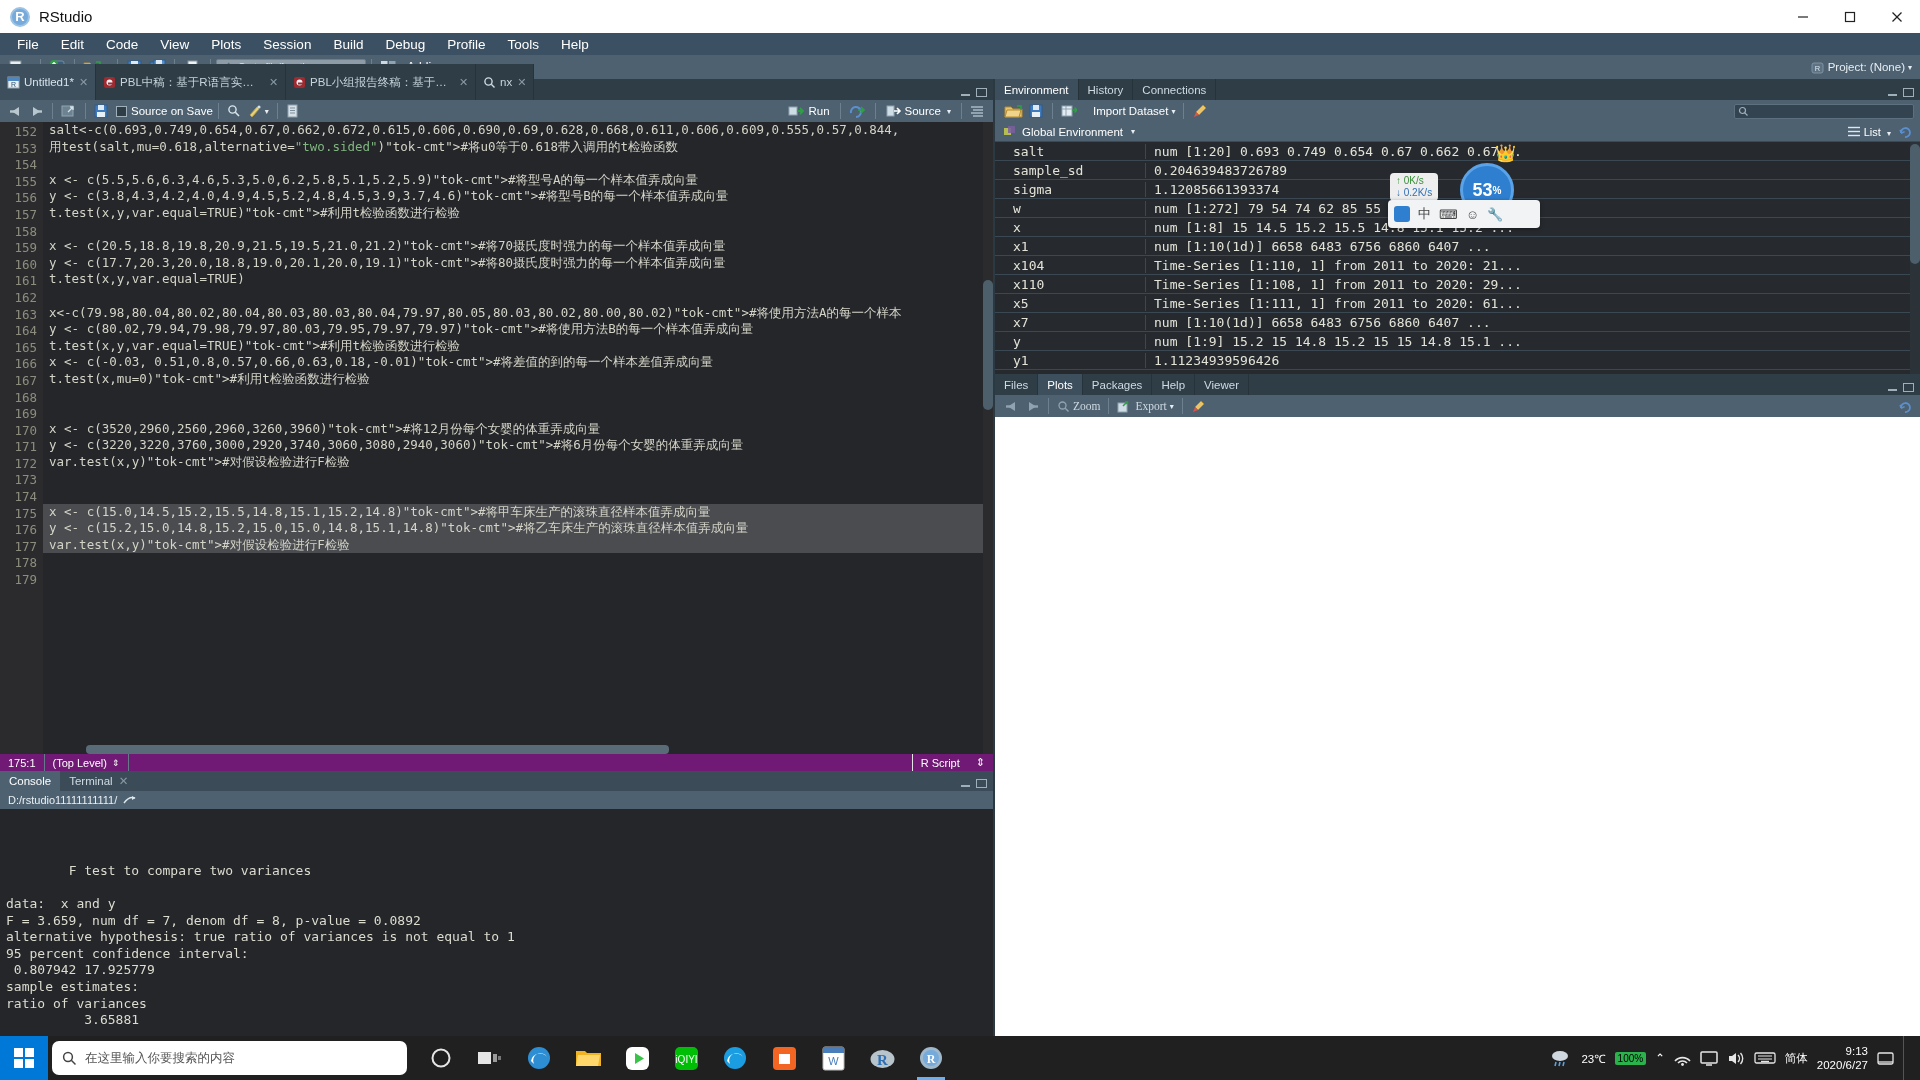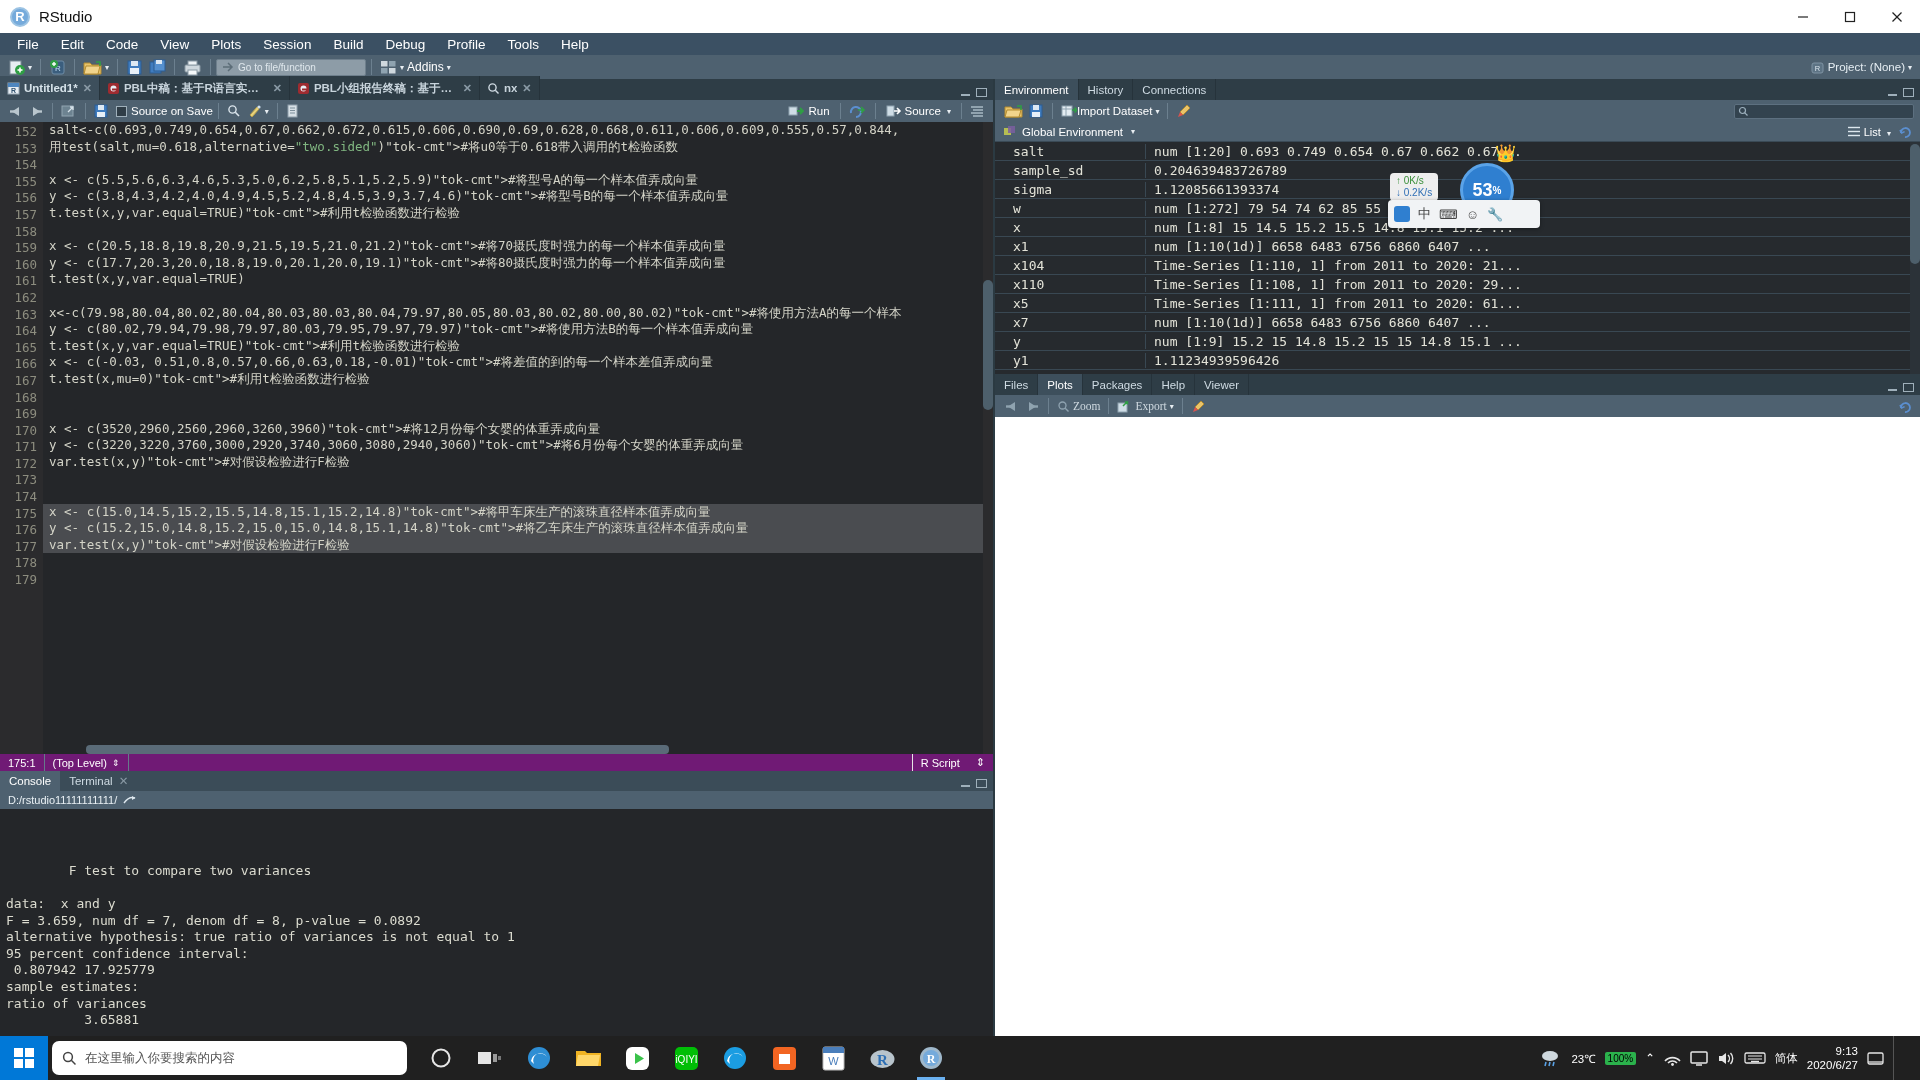--- a/index.html
+++ b/index.html
@@ -28,21 +28,21 @@
   .project-none{position:absolute;right:8px;display:flex;align-items:center;color:#e6eef3;font-size:11.5px;}
 
   
   .workspace{height:calc(1080px - 33px - 22px - 24px - 44px);display:flex;background:#2b3a42;}
   .col-left{width:995px;display:flex;flex-direction:column;border-right:2px solid #2b3a42;}
   .col-right{width:925px;display:flex;flex-direction:column;}
 
   
   .pane{display:flex;flex-direction:column;background:#31404a;}
   .tabstrip{height:21px;background:#2e3d46;display:flex;align-items:flex-end;position:relative;}
-  .srctab{height:24px;display:flex;align-items:center;padding:0 7px;background:#2e3d46;font-size:11.5px;color:#c8d4dc;border-right:1px solid #26333b;max-width:190px;font-weight:bold;}
+  .srctab{height:36px;display:flex;align-items:center;padding:0 7px;background:#2e3d46;font-size:11.5px;color:#c8d4dc;border-right:1px solid #26333b;max-width:190px;}
   .srctab.active{background:#3d4f5c;color:#d7e3ea;}
   .srctab .ic{width:13px;height:13px;margin-right:4px;display:inline-block;}
   .srctab .lbl{white-space:nowrap;overflow:hidden;text-overflow:ellipsis;}
   .srctab .x{margin-left:5px;color:#8a9aa5;font-size:11px;}
   .tab-minmax{position:absolute;right:6px;bottom:3px;display:flex;gap:6px;align-items:center;}
   .mm{width:11px;height:9px;border:1px solid #9fb0bb;display:inline-block;}
   .mm.min{border:none;border-bottom:2px solid #9fb0bb;height:6px;width:9px;}
 
   .srctoolbar{height:22px;background:#4e6170;display:flex;align-items:center;padding-left:5px;position:relative;}
   .srctoolbar .txt{font-size:11.5px;color:#fff;}
@@ -105,21 +105,21 @@
   .imebar .logo{width:16px;height:16px;border-radius:3px;background:#2f7fd0;}
 
   
   .taskbar{height:44px;background:#202020;display:flex;align-items:center;position:relative;}
   .startbtn{width:48px;height:44px;background:#0078d7;display:flex;align-items:center;justify-content:center;}
   .searchbar{width:355px;height:34px;background:#ffffff;margin-left:4px;display:flex;align-items:center;padding-left:10px;border-radius:7px;}
   .searchbar span{font-size:12.5px;color:#555;margin-left:8px;}
   .tbicons{display:flex;align-items:center;gap:5px;margin-left:12px;}
   .tbicon{width:44px;height:44px;display:flex;align-items:center;justify-content:center;position:relative;}
   .tbicon.active::after{content:"";position:absolute;bottom:0;left:8px;right:8px;height:3px;background:#6ab0ef;}
-  .tray{position:absolute;right:10px;display:flex;align-items:center;height:44px;gap:9px;padding-right:10px;color:#fff;font-size:11.5px;}
+  .tray{position:absolute;right:0;display:flex;align-items:center;height:44px;gap:9px;padding-right:10px;color:#fff;font-size:11.5px;}
   .battery{background:#2bb24c;color:#000;font-size:10px;padding:1px 3px;border-radius:2px;}
   .clock{text-align:right;line-height:14px;font-size:11.5px;}
   .showdesk{width:7px;height:44px;border-left:1px solid #555;}
 
   svg{display:block;}
 </style>
 </head>
 <body>
 
 <div class="titlebar">
@@ -539,21 +539,21 @@
             </svg>
         </span>
         <div class="tb-sep"></div>
         <span class="tb-item">
           <svg width="16" height="14">
               <rect x="1" y="2" width="10" height="10" fill="#e3ecf2" stroke="#8fa3b0"></rect>
               <line x1="1" y1="5" x2="11" y2="5" stroke="#8fa3b0"></line>
               <line x1="5" y1="2" x2="5" y2="12" stroke="#8fa3b0"></line>
               <path d="M11 6 h5 M13.5 3.5 l2.5 2.5 l-2.5 2.5" fill="none" stroke="#2f9e44" stroke-width="1.5"></path>
             </svg>
-          <span class="txt" style="margin-left:0">Import Dataset</span>
+          <span class="txt" style="margin-left:16px">Import Dataset</span>
           <span class="caret">▾</span>
         </span>
         <div class="tb-sep"></div>
         <span class="tb-item">
           <svg width="16" height="14">
               <path d="M11 1 l3 3 l-7 7 l-3 -3 z" fill="#e9c46a" stroke="#b38b30"></path>
               <path d="M4 8 l3 3 l-5 2 z" fill="#d9534f"></path>
             </svg>
         </span>
         <div class="searchbox">

